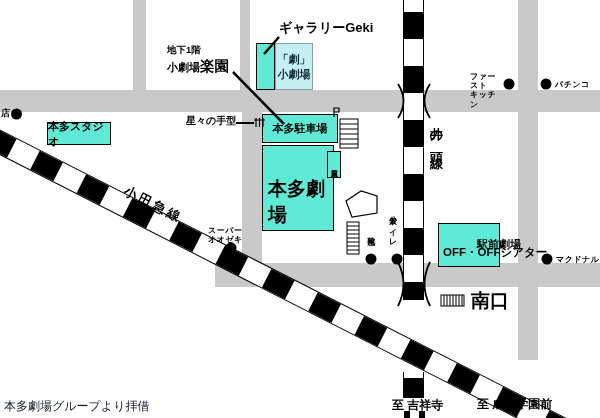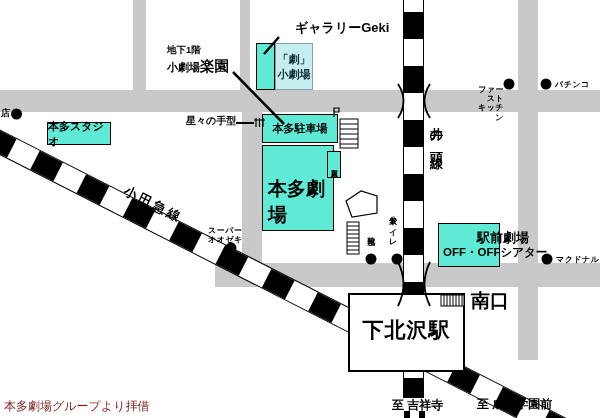--- a/index.html
+++ b/index.html
@@ -35,61 +35,58 @@
     font-weight:bold;font-size:11px;line-height:1.3;color:#142f36;
   }
   .station{
     position:absolute;left:348px;top:293px;width:117px;height:79px;z-index:20;
     background:#fff;border:2px solid #000;box-sizing:border-box;
   }
   .station .name{
     position:absolute;left:0;top:21px;width:100%;text-align:center;
     font-size:21px;font-weight:bold;letter-spacing:1px;
   }
-  .credit{position:absolute;left:4px;top:398px;font-size:12px;color:#7f1d1d;z-index:40;}
+  .credit{position:absolute;left:4px;top:398px;font-size:12px;color:#0f172a;z-index:40;}
 </style>
 </head>
 <body>
 
 <div class="map">
 
   <div class="road" style="left:0;top:90px;width:600px;height:22px;"></div>
   <div class="road" style="left:133px;top:0;width:13px;height:90px;"></div>
   <div class="road" style="left:240px;top:0;width:10px;height:90px;"></div>
   <div class="road" style="left:518px;top:0;width:20px;height:360px;"></div>
   <div class="road alley" style="left:242px;top:112px;width:20px;height:175px;"></div>
   <div class="road" style="left:215px;top:263px;width:385px;height:24px;"></div>
 
   <div class="rail-v" style="top:0;height:300px;"></div>
   <div class="rail-v" style="top:372px;height:26px;background:linear-gradient(180deg,#fff 0 6px,#000 6px 26px);"></div>
   <div class="rail-diag"></div>
 
   <div class="bldg" style="left:179px;top:112px;width:63px;height:50px;z-index:14;"></div>
 
-  <div class="station">
-    <div class="name">下北沢駅</div>
-  </div>
 
   <div class="box" style="left:256px;top:43px;width:19px;height:47px;z-index:23;"></div>
   <div class="geki-box preline">「劇」
 小劇場</div>
   <div class="box" style="left:47px;top:122px;width:64px;height:23px;display:flex;align-items:center;justify-content:center;font-weight:bold;font-size:11px;">
     <span>本多スタジオ</span>
   </div>
   <div class="box" style="left:262px;top:114px;width:76px;height:29px;display:flex;align-items:center;justify-content:center;font-weight:bold;font-size:11px;">
     <span>本多駐車場</span>
   </div>
   <div class="box" style="left:262px;top:145px;width:72px;height:86px;">
     <span style="position:absolute;left:5px;top:30px;font-weight:bold;font-size:19px;letter-spacing:0px;">本多劇場</span>
   </div>
   <div class="box" style="left:327px;top:151px;width:14px;height:27px;border-width:1px;z-index:26;display:flex;align-items:center;justify-content:center;">
     <span class="vtext" style="font-size:6.5px;font-weight:bold;letter-spacing:0;">正面入口</span>
   </div>
   <div class="box" style="left:438px;top:223px;width:62px;height:44px;overflow:visible;">
-    <div style="position:absolute;left:6px;top:5px;font-weight:bold;font-size:13px;white-space:nowrap;padding-left:32px;">駅前劇場</div>
+    <div style="position:absolute;left:6px;top:13px;font-weight:bold;font-size:11px;white-space:nowrap;padding-left:32px;">駅前劇場</div>
     <div style="position:absolute;left:4px;top:21px;font-weight:bold;font-size:11.5px;white-space:nowrap;">OFF・OFFシアター</div>
   </div>
 
   <svg class="deco" width="600" height="418" viewBox="0 0 600 418">
     <path d="M279 37 L264 54" stroke="#000" stroke-width="2.5" fill="none"></path>
     <path d="M233 72 L284 124" stroke="#000" stroke-width="2.5" fill="none"></path>
     <path d="M236 123 H254" stroke="#000" stroke-width="2" fill="none"></path>
     <path d="M256 118 V127 M259.5 118 V127 M263 118 V127 M254 120 H265" stroke="#000" stroke-width="1.2" fill="none"></path>
     <path d="M334 117 V108 H339 V112 H334" stroke="#000" stroke-width="1.2" fill="none"></path>
 
@@ -117,41 +114,41 @@
 
     <circle cx="16.5" cy="114" r="5.5" fill="#000"></circle>
     <circle cx="509" cy="84" r="5.5" fill="#000"></circle>
     <circle cx="546" cy="84" r="5.5" fill="#000"></circle>
     <circle cx="231" cy="248" r="5.5" fill="#000"></circle>
     <circle cx="547" cy="259" r="5.5" fill="#000"></circle>
     <circle cx="371" cy="259" r="5.5" fill="#000"></circle>
     <circle cx="397" cy="259" r="5.5" fill="#000"></circle>
   </svg>
 
-  <div class="lbl" style="left:295px;top:21px;font-size:13px;">ギャラリーGeki</div>
+  <div class="lbl" style="left:279px;top:21px;font-size:13px;">ギャラリーGeki</div>
 
   <div class="lbl" style="left:167px;top:45px;">
     <div style="font-size:9.5px;">地下1階</div>
     <div style="margin-top:1px;">
       <span style="font-size:11px;">小劇場</span><span style="font-size:14.5px;">楽園</span>
     </div>
   </div>
 
   <div class="lbl" style="left:186px;top:115px;font-size:10px;">星々の手型</div>
 
   <div class="lbl vtext" style="left:428px;top:117px;font-size:13px;letter-spacing:5px;height:84px;">井の頭線</div>
 
   <div class="lbl" style="left:128px;top:184px;font-size:13px;letter-spacing:3px;transform:rotate(27deg);transform-origin:0 0;">小田急線</div>
 
   <div class="lbl" style="left:471px;top:290px;font-size:19px;">南口</div>
 
   <div class="lbl" style="left:392px;top:399px;font-size:12px;">至 吉祥寺</div>
   <div class="lbl" style="left:477px;top:398px;font-size:12px;">至 成城学園前</div>
 
-  <div class="lbl small preline" style="left:470px;top:72px;text-align:right;width:34px;font-weight:bold;margin-top:13px;">ファースト
+  <div class="lbl small preline" style="left:470px;top:72px;text-align:left;width:34px;font-weight:bold;">ファースト
 キッチン</div>
   <div class="lbl small" style="left:555px;top:80px;">パチンコ</div>
   <div class="lbl small" style="left:556px;top:255px;">マクドナルド</div>
   <div class="lbl small preline" style="left:208px;top:226px;">スーパー
 オオゼキ</div>
   <div class="lbl small vtext" style="left:366px;top:231px;letter-spacing:1px;">靴屋</div>
   <div class="lbl small vtext" style="left:388px;top:210px;letter-spacing:1px;">公衆トイレ</div>
   <div class="lbl" style="left:1px;top:108px;font-size:9px;">店</div>
 
   <div class="credit">本多劇場グループより拝借</div>

